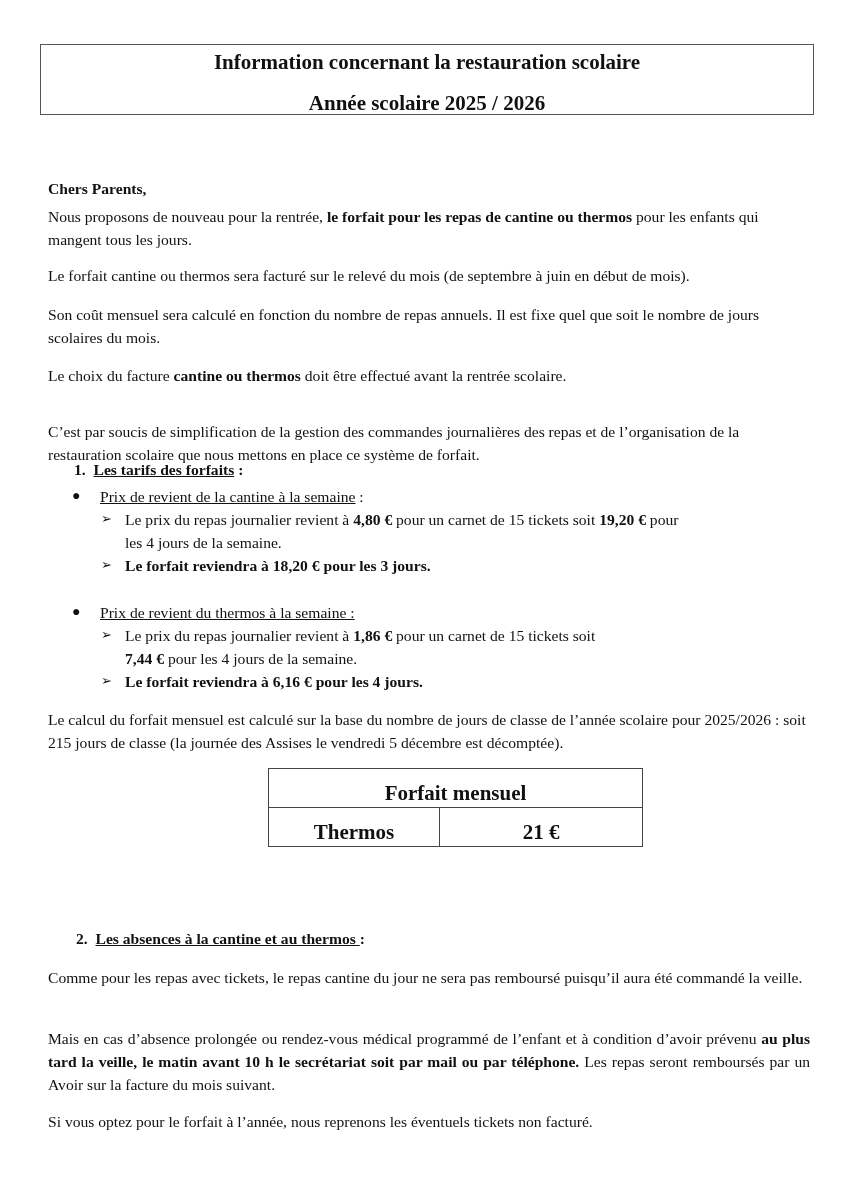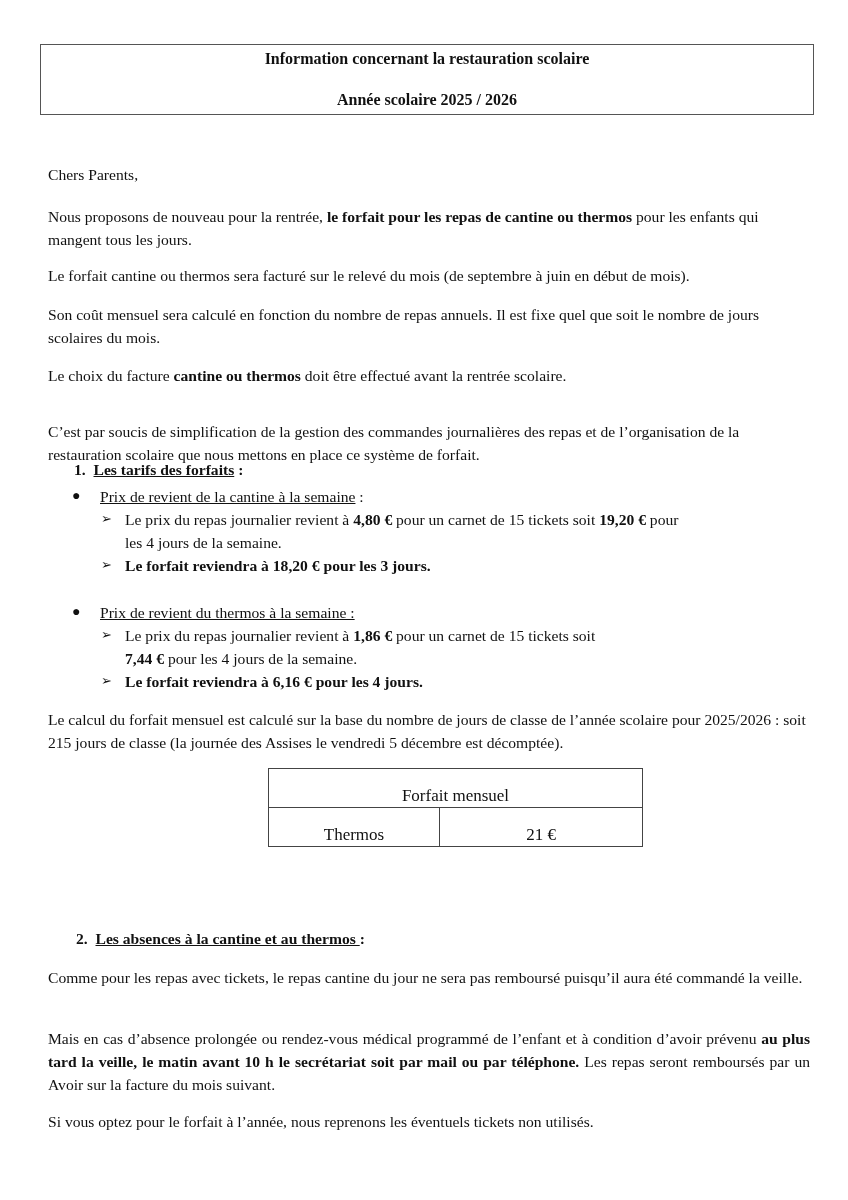--- a/index.html
+++ b/index.html
@@ -5,50 +5,50 @@
     html, body { margin: 0; padding: 0; background: #ffffff; }
     body {
       width: 848px; height: 1200px; position: relative; overflow: hidden;
       font-family: "Liberation Serif", "DejaVu Serif", serif;
       color: #111111;
       font-size: 15.6px;
     }
     .title-box {
       position: absolute; left: 40px; top: 44px; width: 774px; height: 71px;
       border: 1.3px solid #555; box-sizing: border-box;
-      text-align: center; font-weight: bold; font-size: 16px;
+      text-align: center; font-weight: bold; font-size: 21px;
     }
     .title-box .l1 { position: absolute; left: 0; right: 0; top: 5px; }
     .title-box .l2 { position: absolute; left: 0; right: 0; top: 46px; }
     .p { position: absolute; left: 48px; width: 762px; line-height: 23px; }
     .j { text-align: justify; text-align-last: left; }
     b { font-weight: bold; }
     u { text-decoration: underline; }
     .h { position: absolute; font-weight: bold; }
     .bullet { position: absolute; font-size: 14px; }
     .arrow { position: absolute; font-size: 13px; }
     table.forfait {
       position: absolute; left: 268px; top: 768px; width: 375px;
-      border-collapse: collapse; font-weight: normal; font-size: 17px;
+      border-collapse: collapse; font-weight: bold; font-size: 21px;
     }
     table.forfait td {
       border: 1.3px solid #444; text-align: center; vertical-align: bottom;
       padding: 0 0 1px 0; height: 39px; box-sizing: border-box;
     }
     table.forfait td.label { width: 171px; }
   </style>
 </head>
 <body>
 
 <div class="title-box">
   <div class="l1">Information concernant la restauration scolaire</div>
   <div class="l2">Année scolaire 2025 / 2026</div>
 </div>
 
-<div class="p" style="top:163px;">Chers Parents,</div>
+<div class="p" style="top:177px;font-weight:bold;">Chers Parents,</div>
 
 <div class="p" style="top:205px;">
   <span>Nous proposons de nouveau pour la rentrée, </span><b>le forfait pour les repas de cantine ou thermos</b><span> pour les enfants qui mangent tous les jours.</span>
 </div>
 
 <div class="p" style="top:264px;">Le forfait  cantine ou thermos  sera facturé sur le relevé du mois (de septembre à juin en début de mois).</div>
 
 <div class="p" style="top:303px;">Son coût mensuel sera calculé en fonction du nombre de repas annuels. Il est fixe quel que soit le nombre de jours scolaires du mois.</div>
 
 <div class="p" style="top:364px;">
@@ -110,13 +110,13 @@
 <div class="h" style="left:76px; top:930px;">
   <span>2.</span>&nbsp;&nbsp;<u>Les absences à la cantine et au thermos </u><span> :</span>
 </div>
 
 <div class="p j" style="top:966px;">Comme pour les repas avec tickets, le repas cantine du jour ne sera pas remboursé puisqu’il aura été commandé la veille.</div>
 
 <div class="p j" style="top:1027px;">
   <span>Mais en cas d’absence prolongée ou rendez-vous médical programmé de l’enfant et à condition d’avoir prévenu </span><b>au plus tard la veille, le matin avant 10 h le secrétariat soit par mail ou par téléphone.</b><span>  Les repas seront remboursés par un Avoir sur la facture du mois suivant.</span>
 </div>
 
-<div class="p" style="top:1110px;">Si vous optez pour le forfait à l’année, nous reprenons les éventuels tickets non utilisés.</div>
+<div class="p" style="top:1110px;">Si vous optez pour le forfait à l’année, nous reprenons les éventuels tickets non facturé.</div>
 
 </body></html>

